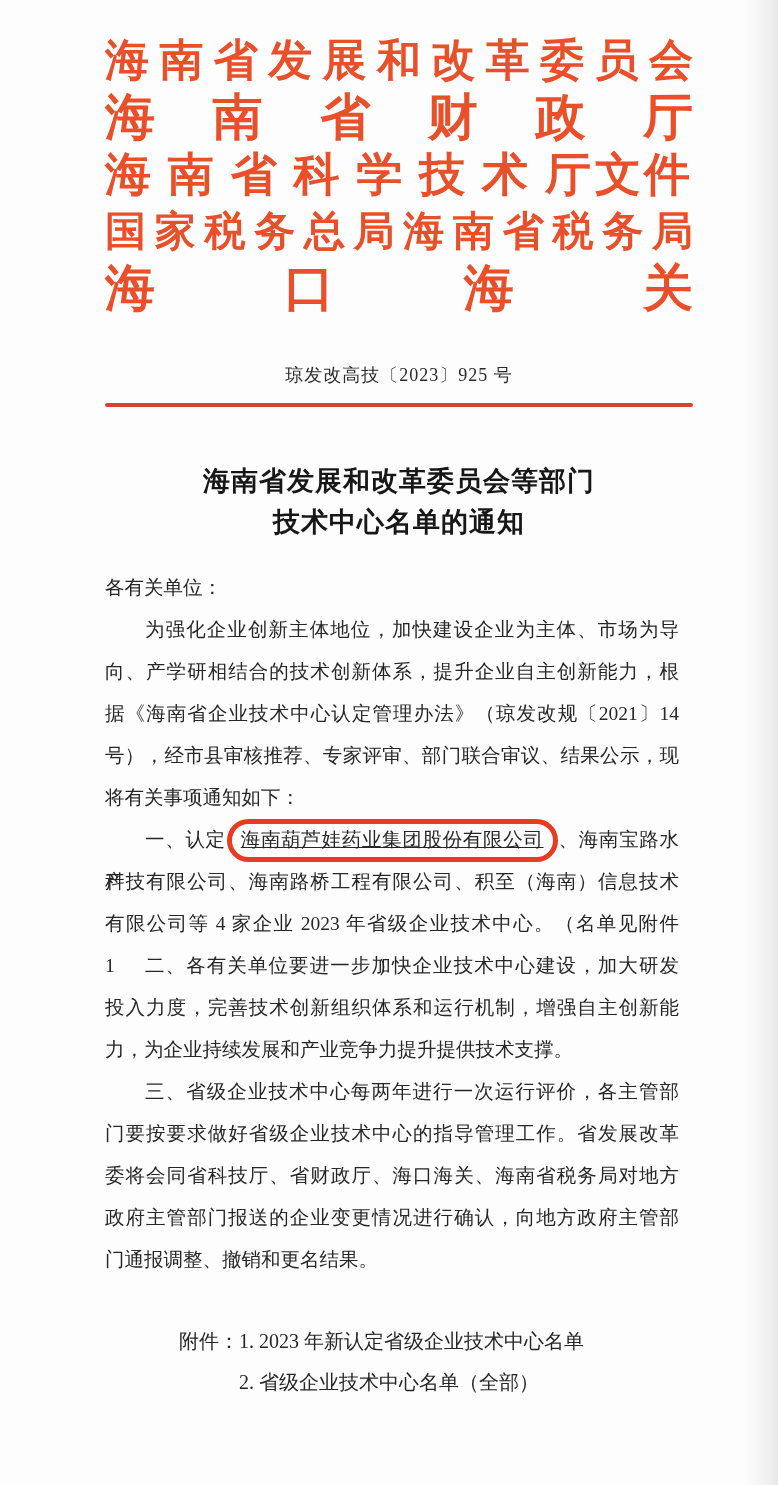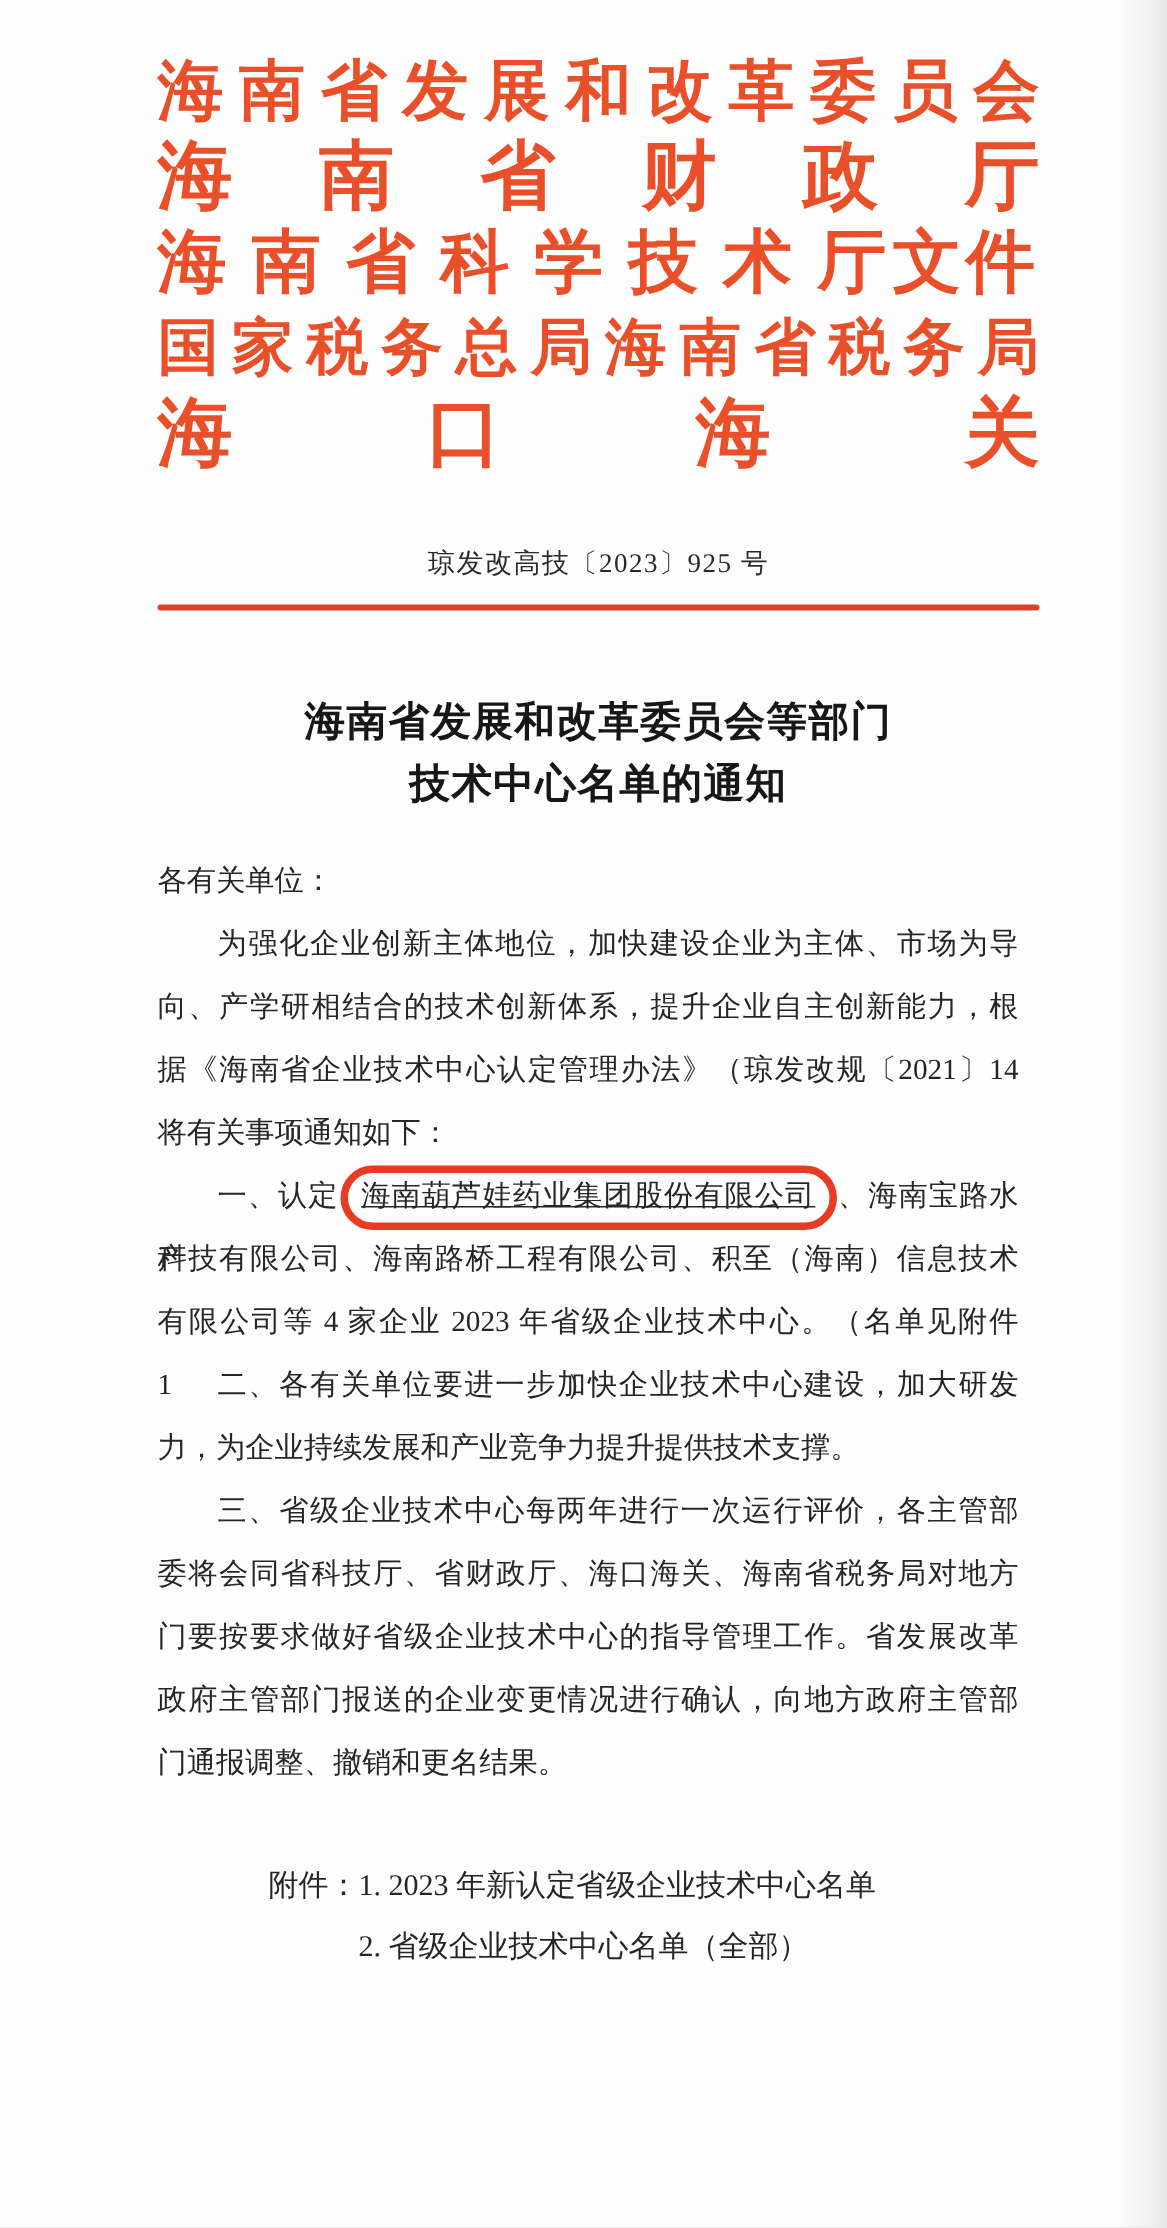--- a/index.html
+++ b/index.html
@@ -134,32 +134,34 @@
       <div>海南省发展和改革委员会等部门</div>
       <div>技术中心名单的通知</div>
     </div>
 
     <div class="body">
       <div class="bline">各有关单位：</div>
 
       <div class="bline j indent">为强化企业创新主体地位，加快建设企业为主体、市场为导</div>
       <div class="bline j">向、产学研相结合的技术创新体系，提升企业自主创新能力，根</div>
       <div class="bline j">据《海南省企业技术中心认定管理办法》（琼发改规〔2021〕14</div>
+      <div class="bline j">号），经市县审核推荐、专家评审、部门联合审议、结果公示，现</div>
       <div class="bline">将有关事项通知如下：</div>
 
       <div class="bline j indent"><span>一、认定</span><span class="hl-box"><span>海南葫芦娃药业集团股份有限公司</span></span><span>、海南宝路水产</span></div>
       <div class="bline j">科技有限公司、海南路桥工程有限公司、积至（海南）信息技术</div>
       <div class="bline j">有限公司等 4 家企业 2023 年省级企业技术中心。（名单见附件 1）。</div>
 
       <div class="bline j indent">二、各有关单位要进一步加快企业技术中心建设，加大研发</div>
+      <div class="bline j">投入力度，完善技术创新组织体系和运行机制，增强自主创新能</div>
       <div class="bline">力，为企业持续发展和产业竞争力提升提供技术支撑。</div>
 
       <div class="bline j indent">三、省级企业技术中心每两年进行一次运行评价，各主管部</div>
+      <div class="bline j">门要按要求做好省级企业技术中心的指导管理工作。省发展改革</div>
       <div class="bline j">委将会同省科技厅、省财政厅、海口海关、海南省税务局对地方</div>
-      <div class="bline j">门要按要求做好省级企业技术中心的指导管理工作。省发展改革</div>
       <div class="bline j">政府主管部门报送的企业变更情况进行确认，向地方政府主管部</div>
       <div class="bline">门通报调整、撤销和更名结果。</div>
     </div>
 
     <div class="attachments">
       <span class="att-label">附件：</span>
       <div class="att-items">
         <div>1. 2023 年新认定省级企业技术中心名单</div>
         <div>2. 省级企业技术中心名单（全部）</div>
       </div>

